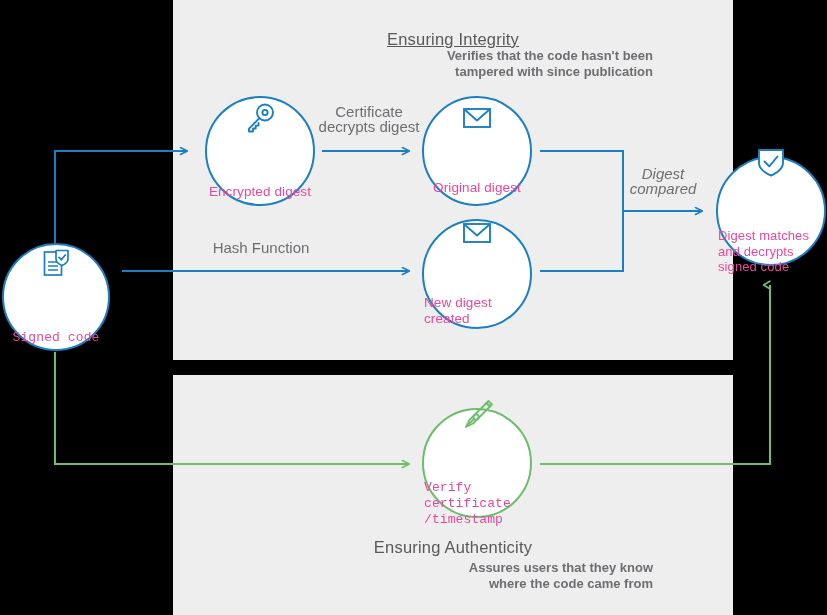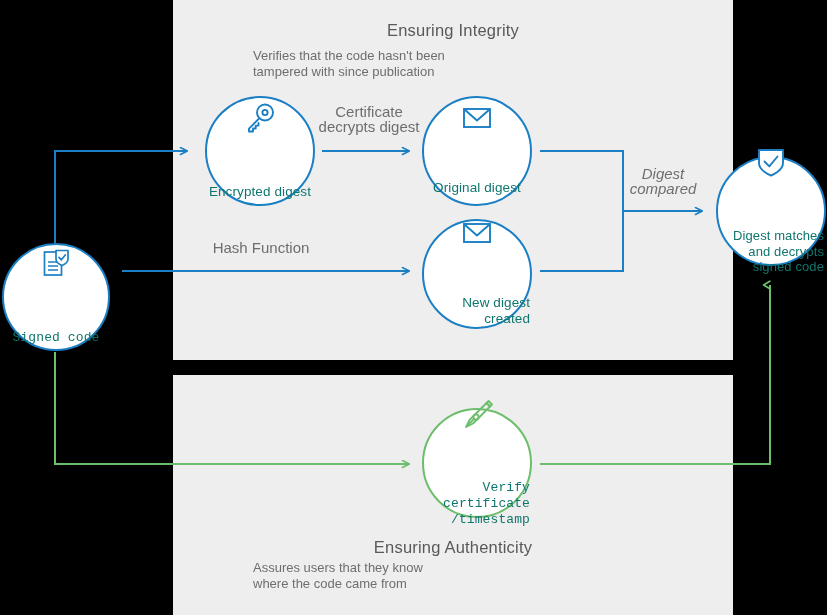--- a/index.html
+++ b/index.html
@@ -40,24 +40,24 @@
     flex-direction: column;
     align-items: center;
     justify-content: center;
   }
   .node .glyph {
     display: block;
     line-height: 0;
     margin-bottom: 5px;
   }
   .node .caption {
-    color: #0f766e;
+    color: #ec4899;
     font-size: 13.5px;
     line-height: 16px;
-    text-align: right;
+    text-align: left;
     letter-spacing: 0.1px;
     margin-top: 45px;
   }
 
   .node-blue { border: 2.5px solid #1b7fc4; }
   .node-green { border: 2.5px solid #6cbe6c; }
 
   #node-signed-code { left: 2px; top: 243px; width: 108px; height: 108px; }
   #node-encrypted-digest { left: 205px; top: 96px; width: 110px; height: 110px; }
   #node-original-digest { left: 422px; top: 96px; width: 110px; height: 110px; }
@@ -83,27 +83,28 @@
 
   .section-heading {
     position: absolute;
     text-align: center;
     color: #58595b;
     font-size: 16.5px;
     letter-spacing: 0.2px;
   }
   .section-sub {
     position: absolute;
-    text-align: left;
+    text-align: right;
     color: #6d6e71;
     font-size: 13px;
     line-height: 16px;
     white-space: pre-line;
-  }
-  #heading-integrity { left: 253px; top: 21px; width: 400px; }
+    font-weight: bold;
+  }
+  #heading-integrity { left: 253px; top: 30px; width: 400px; text-decoration: underline; }
   #sub-integrity { left: 253px; top: 48px; width: 400px; }
   #heading-authenticity { left: 253px; top: 538px; width: 400px; }
   #sub-authenticity { left: 253px; top: 560px; width: 400px; }
 </style>
 </head>
 <body>
 
 <div id="stage">
 
   <div class="panel" id="panel-integrity"></div>

